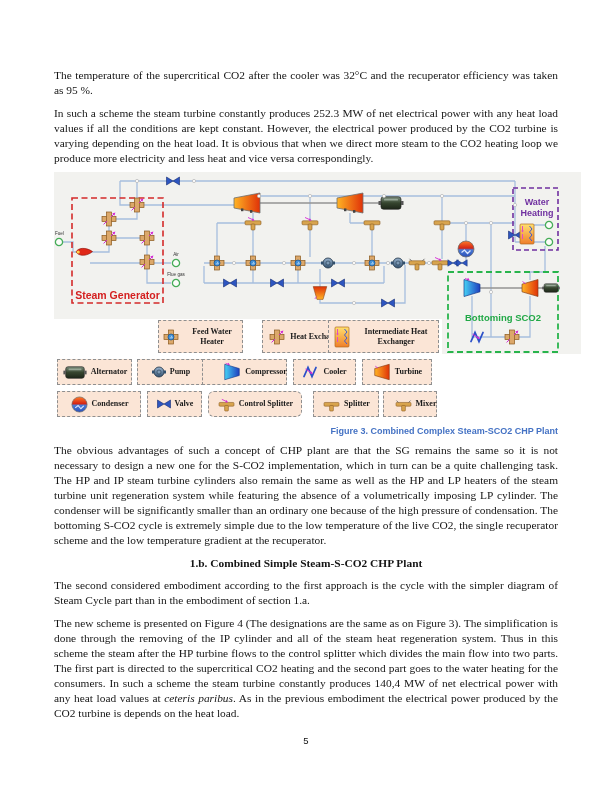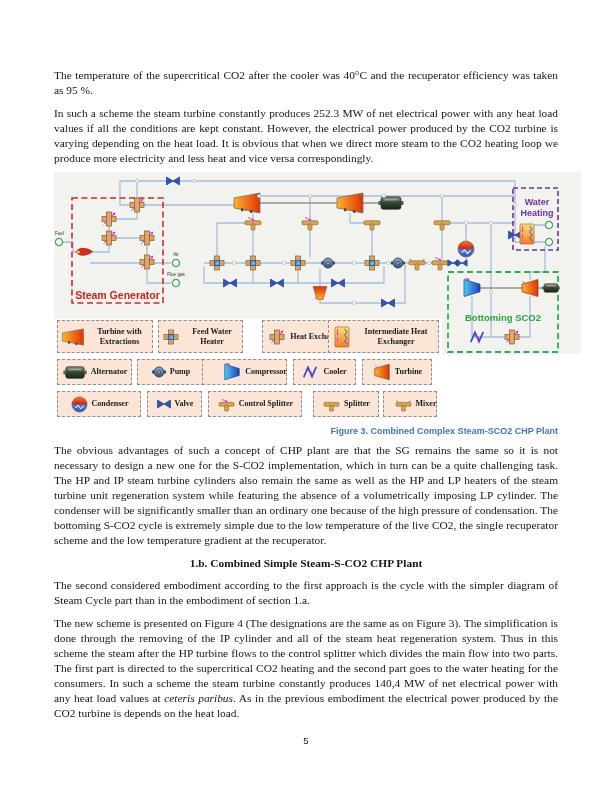--- a/index.html
+++ b/index.html
@@ -146,21 +146,21 @@
       </g>
     <g id="i-burner">
       <path d="M -8,0 C -6,-4.5 2,-5 8.5,-0.5 C 3,4.5 -5,4.5 -8,0 Z" fill="#e02818" stroke="#8a0f06" stroke-width="0.6"></path>
       <circle cx="-5.8" cy="0" r="1.6" fill="#ffd24a"></circle>
     </g>
   </defs>
 </svg>
 
 <div class="page">
 
-  <p class="body">The temperature of the supercritical CO2 after the cooler was 40°C and the recuperator efficiency was taken as 95 %.</p>
+  <p class="body">The temperature of the supercritical CO2 after the cooler was 32°C and the recuperator efficiency was taken as 95 %.</p>
   <p class="body tight">In such a scheme the steam turbine constantly produces 252.3 MW of net electrical power with any heat load values if all the conditions are kept constant. However, the electrical power produced by the CO2 turbine is varying depending on the heat load. It is obvious that when we direct more steam to the CO2 heating loop we produce more electricity and less heat and vice versa correspondingly.</p>
 
   <figure class="fig">
     <div class="diagram">
       <svg class="main" width="527" height="252" viewBox="0 0 527 252">
 
         <rect x="0" y="0" width="527" height="147" fill="#f2f2ef"></rect>
         <rect x="388" y="147" width="139" height="35" fill="#f2f2ef"></rect>
 
         <path fill="none" stroke="#a6bede" stroke-width="1.3" d="M66 9 H461 M66 9 V33 H77 M83 27 V9 M83 39 V47 H61 M55 53 V60 M55 72 V80 H36 M61 66 H87 M93 72 V84
@@ -254,26 +254,20 @@
 
         <text x="63.5" y="127" text-anchor="middle" font-family="Liberation Sans, DejaVu Sans, sans-serif" font-size="10.5" font-weight="bold" fill="#d42020">Steam Generator</text>
         <text x="483" y="33" text-anchor="middle" font-family="Liberation Sans, DejaVu Sans, sans-serif" font-size="9" font-weight="bold" fill="#7030a0">Water</text>
         <text x="483" y="44" text-anchor="middle" font-family="Liberation Sans, DejaVu Sans, sans-serif" font-size="9" font-weight="bold" fill="#7030a0">Heating</text>
         <text x="449" y="149" text-anchor="middle" font-family="Liberation Sans, DejaVu Sans, sans-serif" font-size="9.5" font-weight="bold" fill="#21a846">Bottoming SCO2</text>
         <text x="1" y="63" font-family="Liberation Sans, DejaVu Sans, sans-serif" font-size="4.6" fill="#333">Fuel</text>
         <text x="122" y="84" text-anchor="middle" font-family="Liberation Sans, DejaVu Sans, sans-serif" font-size="4.6" fill="#333">Air</text>
         <text x="122" y="104" text-anchor="middle" font-family="Liberation Sans, DejaVu Sans, sans-serif" font-size="4.6" fill="#333">Flue gas</text>
       </svg>
 
-      <div class="lg row1" style="left:3px;width:96px;">
-        <svg width="26" height="22" viewBox="-16 -13 32 26">
-            <use href="#i-turbL"></use>
-          </svg>
-        <span>Turbine with Extractions</span>
-      </div>
       <div class="lg row1" style="left:104px;width:85px;">
         <svg width="20" height="20" viewBox="-10 -10 20 20">
             <use href="#i-fwh"></use>
           </svg>
         <span>Feed Water Heater</span>
       </div>
       <div class="lg row1" style="left:208px;width:89px;">
         <svg width="20" height="20" viewBox="-10 -10 20 20">
             <use href="#i-hx"></use>
           </svg>
@@ -322,21 +316,21 @@
             <use href="#i-cond"></use>
           </svg>
         <span>Condenser</span>
       </div>
       <div class="lg row23" style="left:93px;top:219px;width:55px;">
         <svg width="16" height="12" viewBox="-8 -6 16 12">
             <use href="#i-valve"></use>
           </svg>
         <span>Valve</span>
       </div>
-      <div class="lg row23" style="left:154px;top:219px;width:94px;">
+      <div class="lg row23" style="left:154px;top:219px;width:94px;border-radius:6px;">
         <svg width="19" height="15" viewBox="-10 -8 20 16">
             <use href="#i-csplit"></use>
           </svg>
         <span>Control Splitter</span>
       </div>
       <div class="lg row23" style="left:259px;top:219px;width:66px;">
         <svg width="19" height="15" viewBox="-10 -8 20 16">
             <use href="#i-split"></use>
           </svg>
         <span>Splitter</span>

